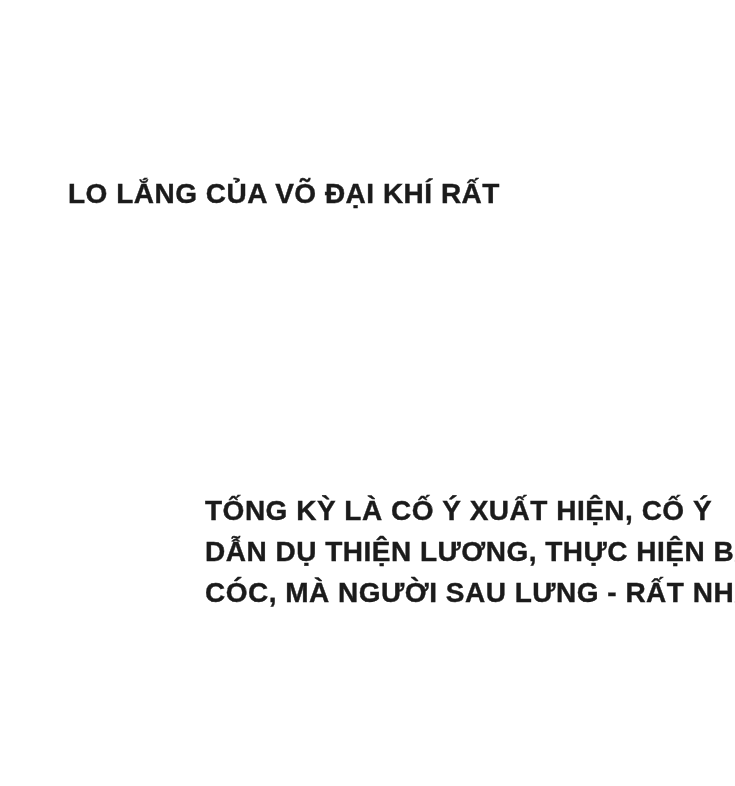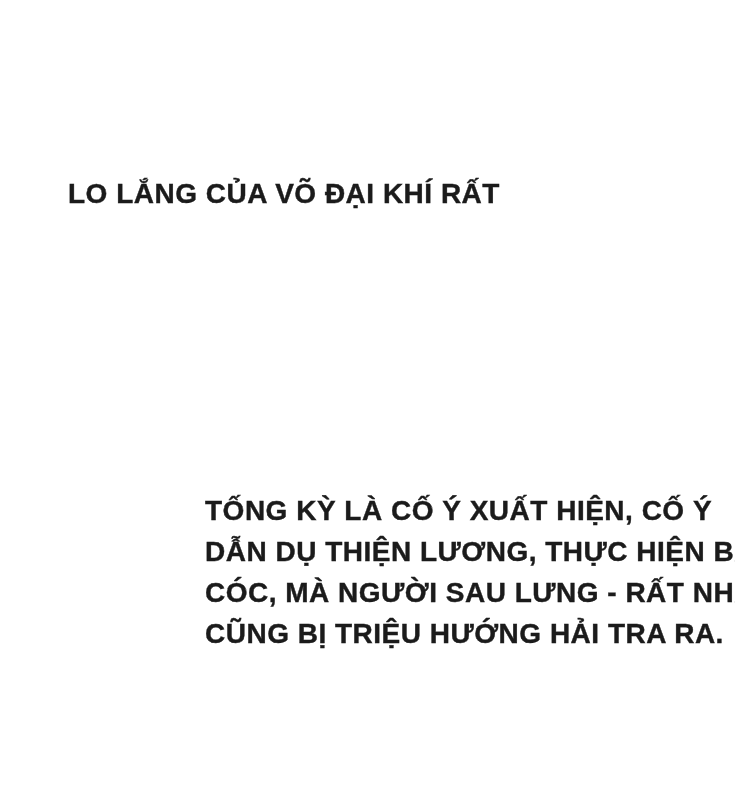--- a/index.html
+++ b/index.html
@@ -53,16 +53,15 @@
 <div class="comic-page">
 
   <div class="caption caption-top">
     <div class="line">LO LẮNG CỦA VÕ ĐẠI KHÍ RẤT</div>
   </div>
 
   <div class="caption caption-bottom">
     <div class="line">TỐNG KỲ LÀ CỐ Ý XUẤT HIỆN, CỐ Ý</div>
     <div class="line">DẪN DỤ THIỆN LƯƠNG, THỰC HIỆN BẮT</div>
     <div class="line">CÓC, MÀ NGƯỜI SAU LƯNG - RẤT NHANH</div>
-    <div class="line">CŨNG BỊ TRIỆU HƯỚNG HẢI TRA RA.</div>
   </div>
 
 </div>
 
 </body></html>

